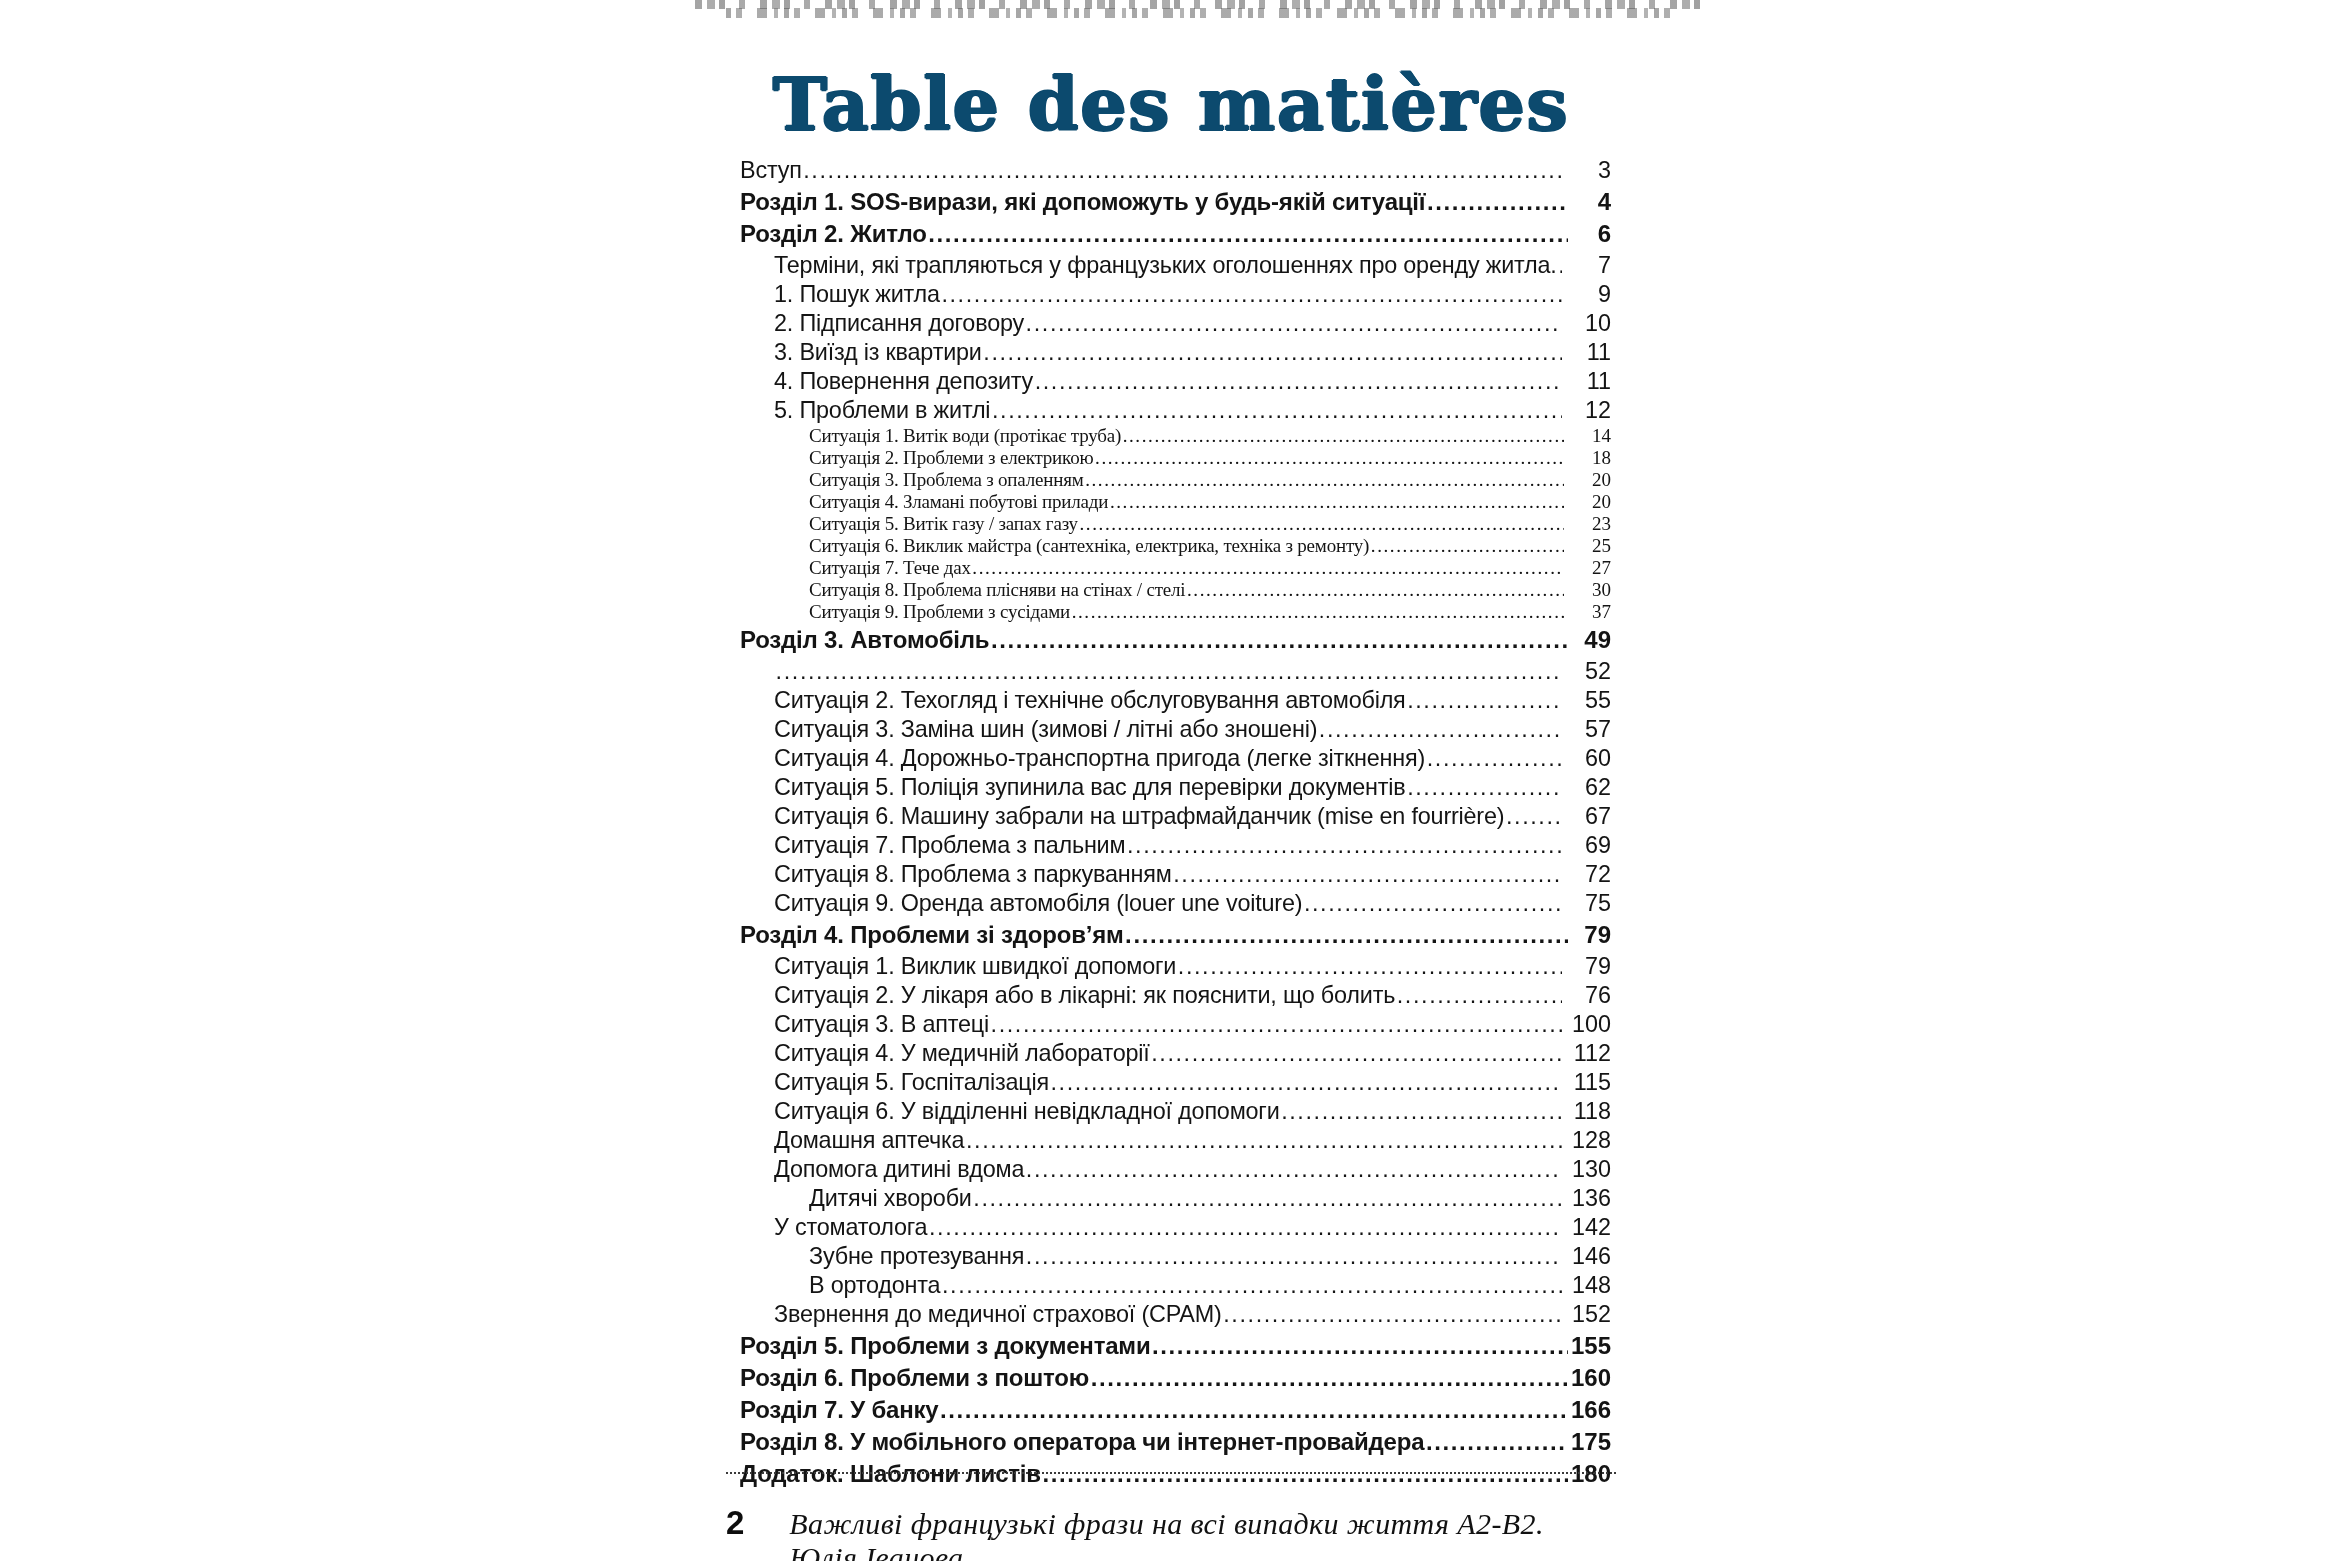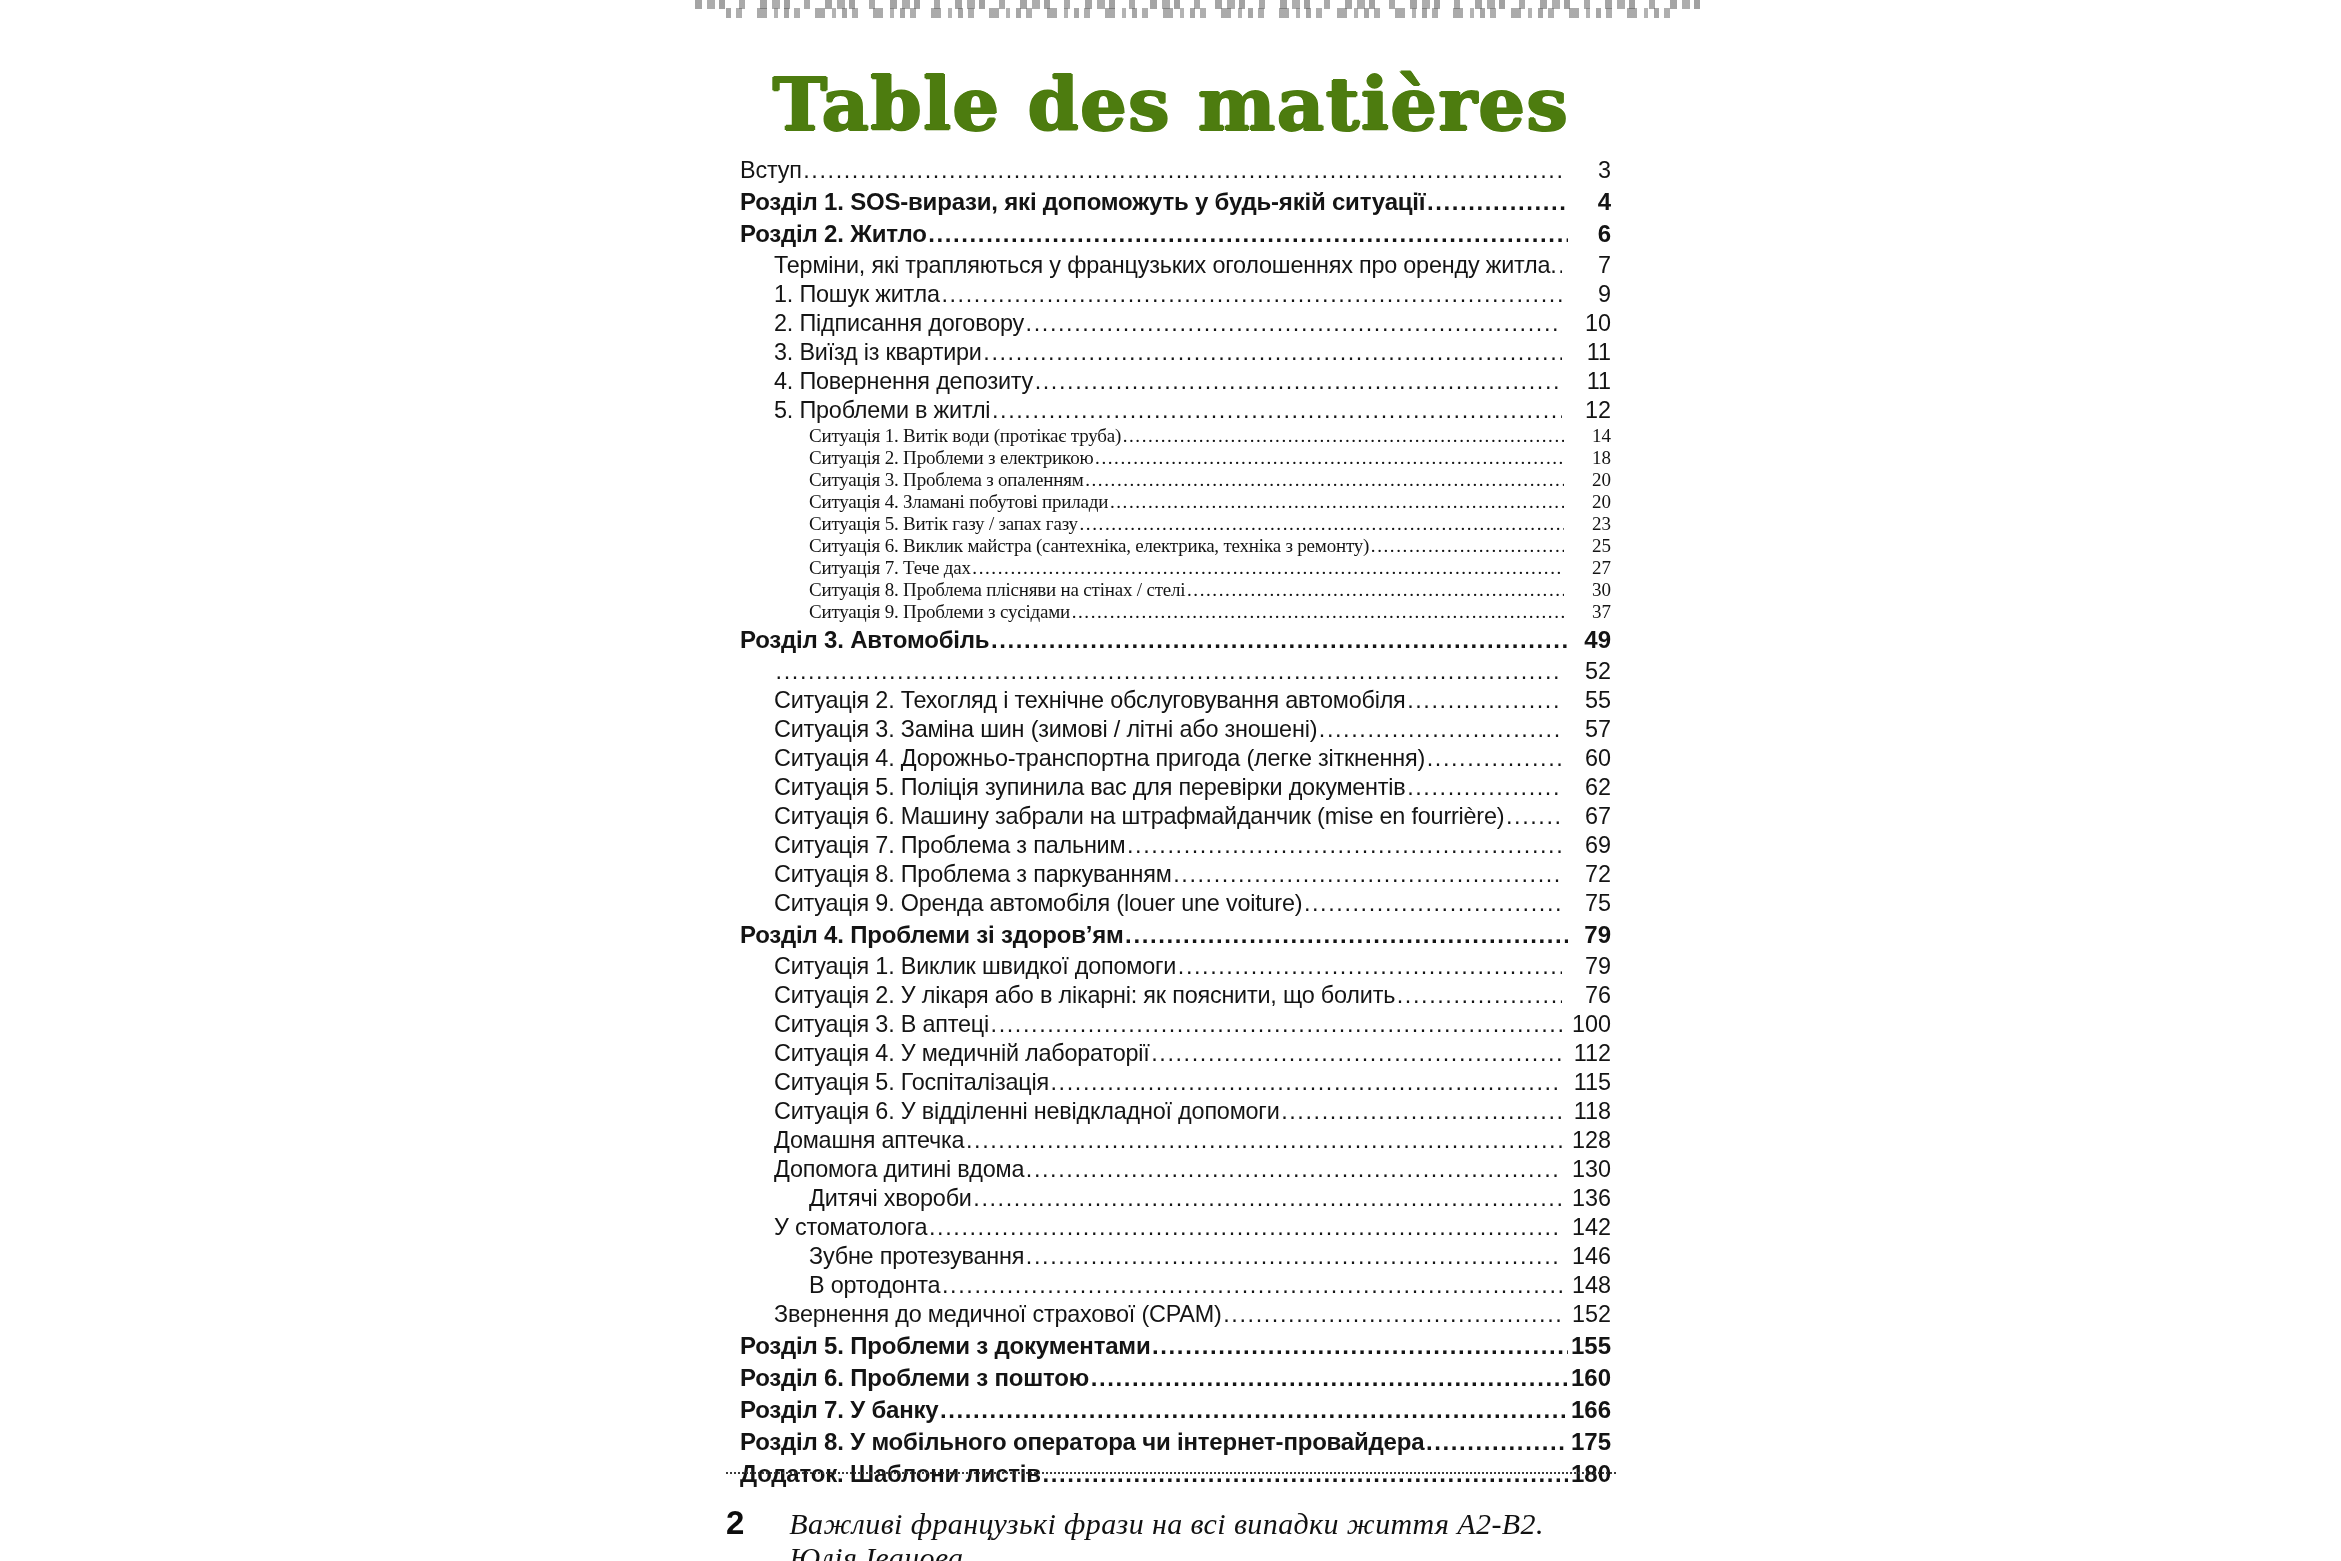--- a/index.html
+++ b/index.html
@@ -24,21 +24,21 @@
     background:repeating-linear-gradient(90deg,
       #4e4e4e 0 4.7px, transparent 4.7px 10px,
       #5e5e5e 10px 16.4px, transparent 16.4px 31px,
       #565656 31px 41px, transparent 41px 48px,
       #676767 48px 52px, transparent 52px 58px);
     opacity:.5;
   }
   .title{
     position:absolute;top:61px;left:0;width:2342px;text-align:center;
     font-family:"DejaVu Serif", serif;font-weight:bold;font-size:73px;
-    letter-spacing:1.6px;color:#4d7c0f;
+    letter-spacing:1.6px;color:#0c4a6e;
     text-shadow:1.2px 0 0 currentColor,-1.2px 0 0 currentColor,0 0.9px 0 currentColor,0 -0.9px 0 currentColor;
   }
   .toc{
     position:absolute;left:740px;top:156px;width:871px;
   }
   .row{display:flex;align-items:baseline;}
   .row .label{white-space:nowrap;letter-spacing:-0.2px;}
   .row .dots{flex:1 1 auto;overflow:hidden;white-space:nowrap;margin:0 1.6px;}
   .row .dots::before{
     content:"..................................................................................................................................................................................................................................................................................................";

